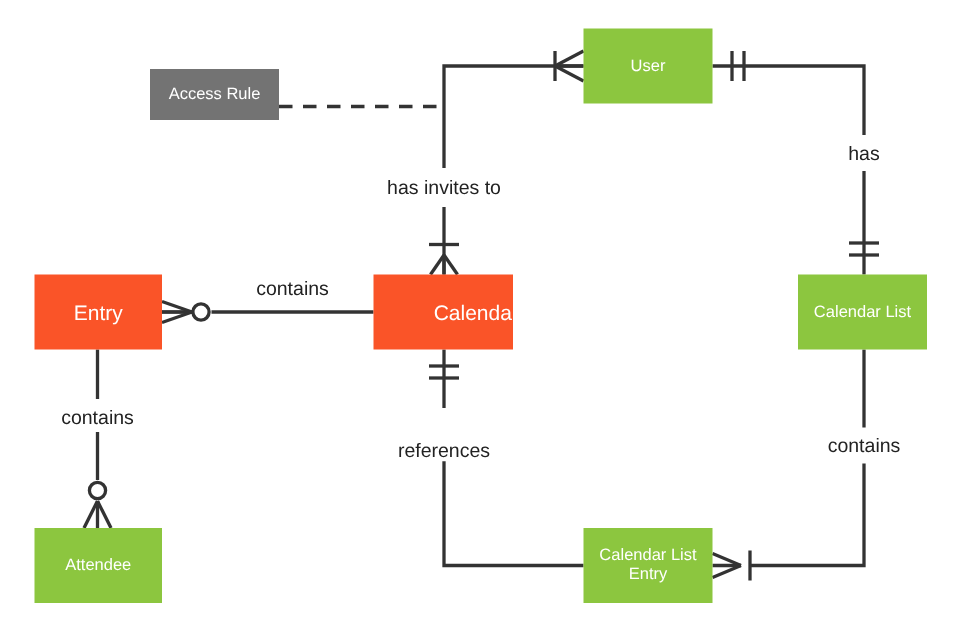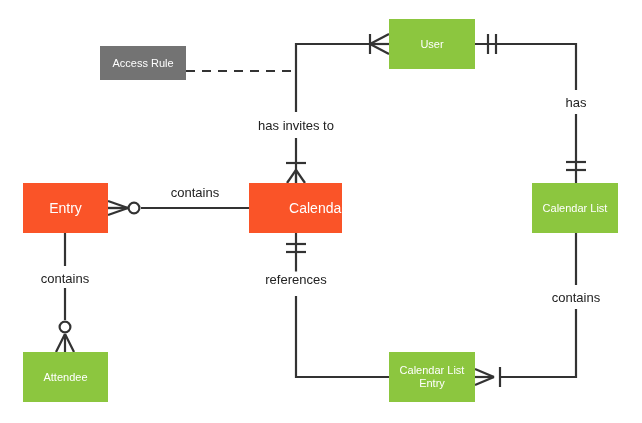--- a/index.html
+++ b/index.html
@@ -168,15 +168,15 @@
   <div class="edge-label" style="left:296px; top:125px;">has invites to</div>
 
   <div class="edge-label" style="left:195px; top:192px;">contains</div>
 
   <div class="edge-label" style="left:65px; top:278px;">contains</div>
 
   <div class="edge-label" style="left:576px; top:102px;">has</div>
 
   <div class="edge-label" style="left:576px; top:297px;">contains</div>
 
-  <div class="edge-label" style="left:296px; top:279px;">references</div>
+  <div class="edge-label" style="left:296px; top:300px;">references</div>
 
 </div>
 
 </body></html>

